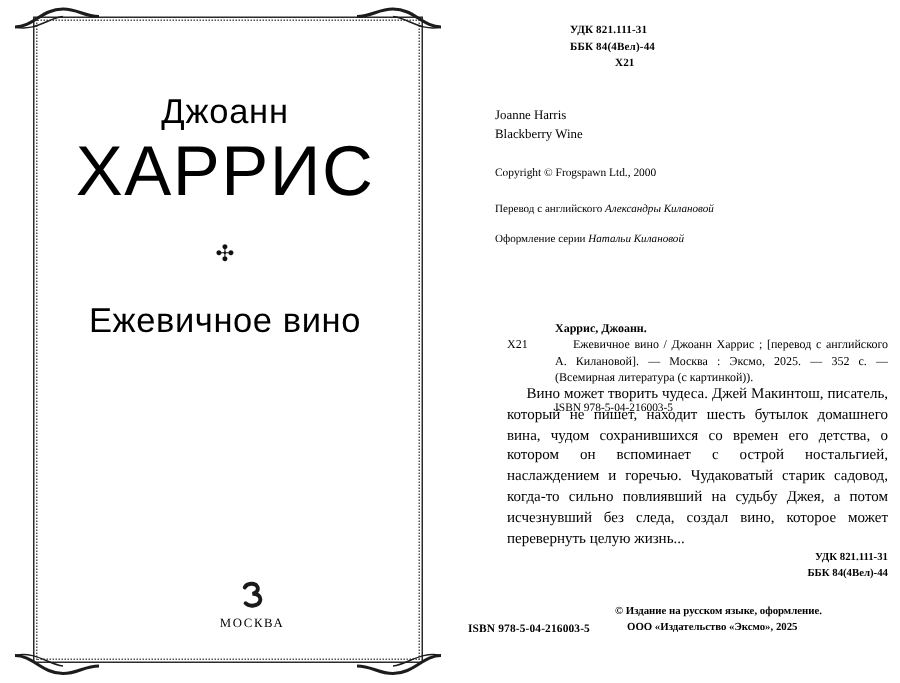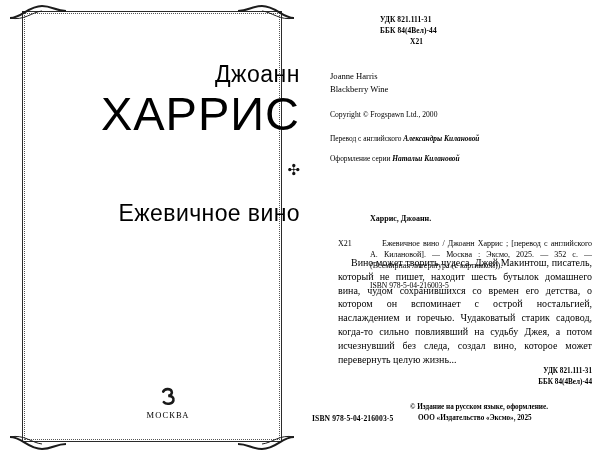--- a/index.html
+++ b/index.html
@@ -53,21 +53,21 @@
   .cf-tl { left: 8px;  top: 2px; }
   .cf-tr { right: 4px; top: 2px;  transform: scaleX(-1); }
   .cf-bl { left: 8px;  bottom: 2px; transform: scaleY(-1); }
   .cf-br { right: 4px; bottom: 2px; transform: scale(-1,-1); }
 
   .title-block {
     position: absolute;
     left: 0;
     right: 0;
     top: 62px;
-    text-align: right;
+    text-align: center;
   }
   .author-first {
     font-family: "Liberation Sans", sans-serif;
     font-size: 23px;
     letter-spacing: 0.5px;
     line-height: 1.1;
     font-weight: 400;
   }
   .author-last {
     font-family: "Liberation Sans", sans-serif;
@@ -144,33 +144,33 @@
   }
   .copyright-line {
     font-size: 7.6px;
     margin-top: 13px;
   }
   .credit-line {
     font-size: 7.4px;
     margin-top: 15px;
   }
   .credit-line.second { margin-top: 11px; }
-  .credit-name { font-style: italic; font-weight: bold; }
+  .credit-name { font-style: italic; }
 
   .biblio {
     position: absolute;
     left: 38px;
     right: 8px;
     top: 214px;
   }
   .biblio-head {
     font-size: 8px;
     font-weight: bold;
     margin-left: 32px;
-    margin-bottom: 16px;
+    margin-bottom: 2px;
   }
   .biblio-body {
     position: relative;
     font-size: 8px;
     line-height: 1.36;
     text-align: justify;
   }
   .biblio-sign {
     position: absolute;
     left: 0;

